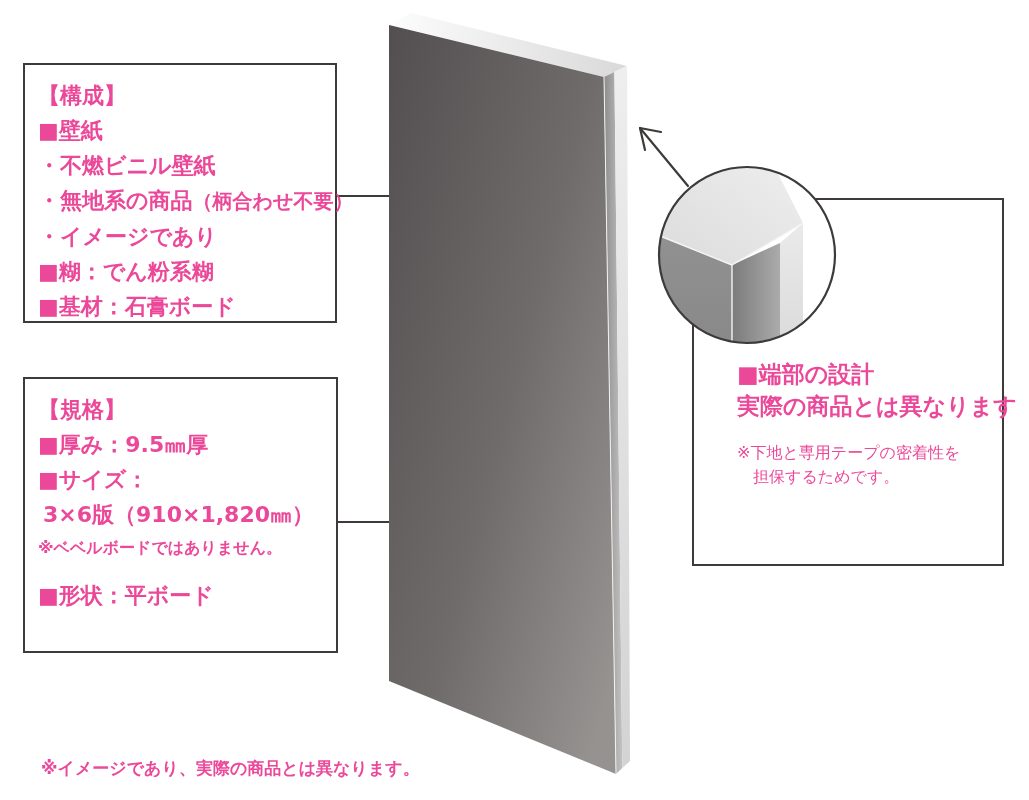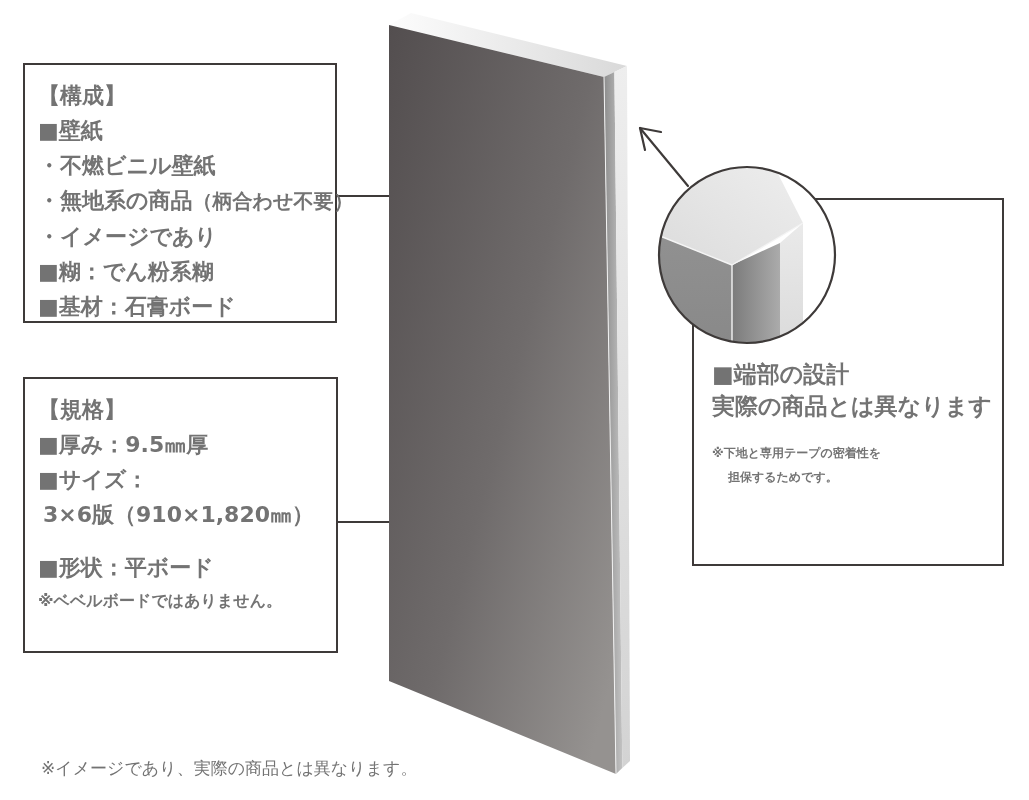--- a/index.html
+++ b/index.html
@@ -1,50 +1,50 @@
 <!DOCTYPE html>
 <html lang="ja"><head>
 <meta charset="utf-8">
 <style>
   html,body{margin:0;padding:0;background:#ffffff;}
   .canvas{
     position:relative;
     width:1029px;height:800px;
     background:#ffffff;
     font-family:"DejaVu Sans","Liberation Sans",sans-serif;
-    color:#737373;
+    color:#ec4899;
     overflow:hidden;
   }
   .artwork{position:absolute;left:0;top:0;z-index:0;}
   .box{
     position:absolute;
     border:2px solid #3e3a39;
     background:#ffffff;
     box-sizing:border-box;
     z-index:2;
   }
   .box-composition{left:23px;top:63px;width:314px;height:260px;padding:13px 8px 0 13px;}
   .box-spec{left:23px;top:377px;width:315px;height:276px;padding:13px 8px 0 13px;}
   .box-title{font-size:22px;font-weight:700;line-height:35px;white-space:nowrap;}
   .line{font-size:22px;font-weight:700;line-height:35px;white-space:nowrap;}
   .line.indent{padding-left:5px;}
   .line.gap-before{margin-top:18px;}
   .line.small{font-size:16px;line-height:24px;margin-top:4px;}
   .small-inline{font-size:20px;}
   .edge-text{
-    position:absolute;left:712px;top:358px;width:292px;z-index:2;
+    position:absolute;left:737px;top:358px;width:292px;z-index:2;
   }
   .edge-h{font-size:23px;font-weight:700;line-height:32px;white-space:nowrap;}
   .edge-notes{margin-top:19px;}
-  .note{font-size:12px;font-weight:700;line-height:24px;white-space:nowrap;}
+  .note{font-size:16px;font-weight:400;line-height:24px;white-space:nowrap;}
   .note + .note{margin-top:9px;}
   .note .l2{padding-left:16px;}
   .footnote{
     position:absolute;left:41px;top:757px;
-    font-size:17px;font-weight:400;white-space:nowrap;z-index:2;
+    font-size:17px;font-weight:700;white-space:nowrap;z-index:2;
   }
 </style>
 </head>
 <body>
 
 <div class="canvas">
 
   <svg class="artwork" width="1029" height="800" viewBox="0 0 1029 800">
     <defs>
       <linearGradient id="gFront" x1="0" y1="0" x2="1" y2="0.85">
@@ -134,22 +134,22 @@
         <div class="line"><span>■基材：石膏ボード</span></div>
       </div>
   </div>
 
   <div class="box box-spec">
     <div class="box-title">【規格】</div>
     <div>
         <div class="line"><span>■厚み：9.5㎜厚</span></div>
         <div class="line"><span>■サイズ：</span></div>
         <div class="line indent"><span>3×6版（910×1,820㎜）</span></div>
+        <div class="line small"><span>※ベベルボードではありません。</span></div>
         <div class="line gap-before"><span>■形状：平ボード</span></div>
-        <div class="line small"><span>※ベベルボードではありません。</span></div>
       </div>
   </div>
 
   <div class="edge-text">
     <div class="edge-h">■端部の設計</div>
     <div class="edge-h">実際の商品とは異なります</div>
     <div class="edge-notes">
         <div class="note">
           <div class="l1">※下地と専用テープの密着性を</div>
           <div class="l2">担保するためです。</div>

